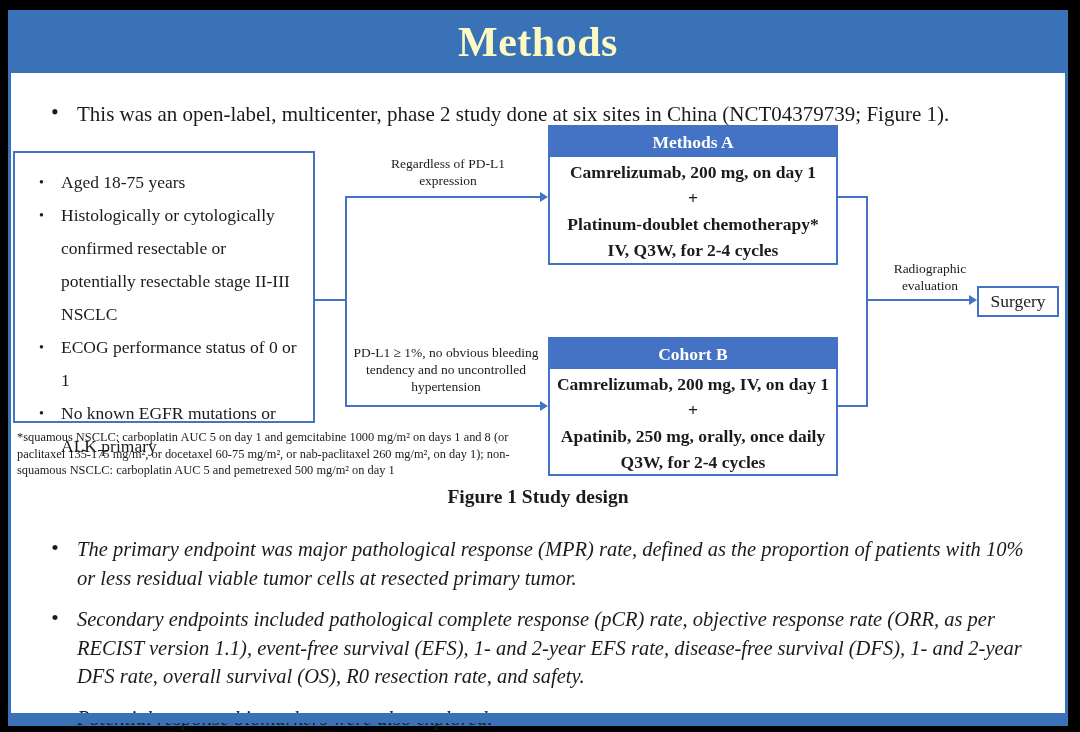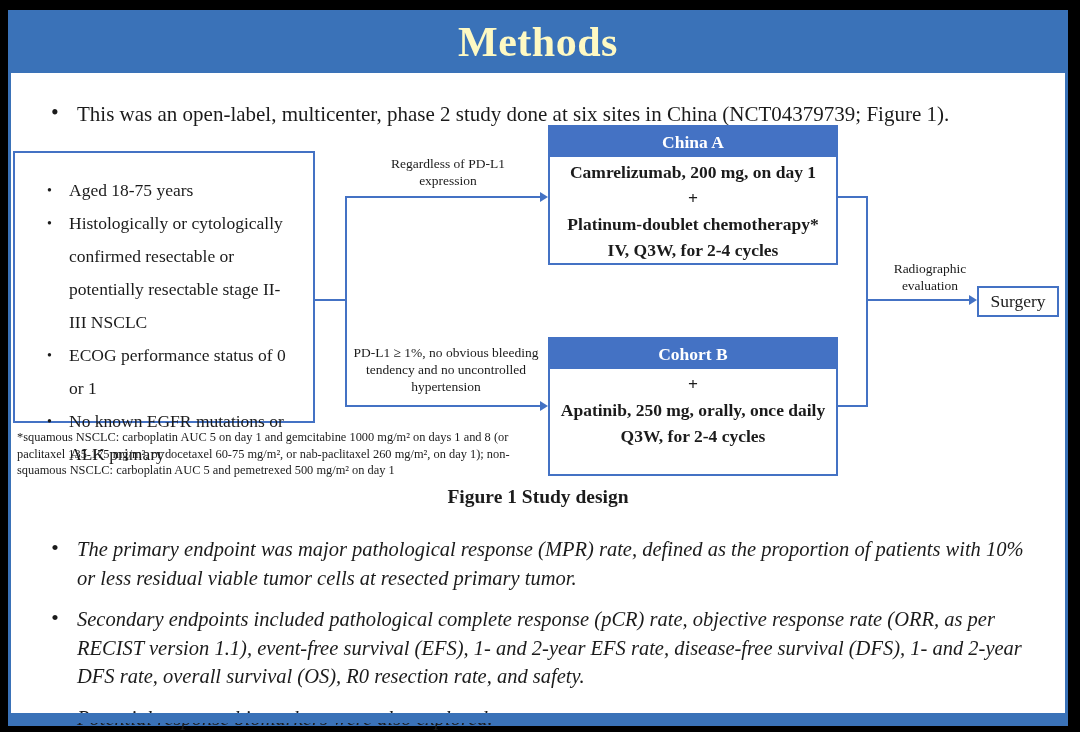--- a/index.html
+++ b/index.html
@@ -36,21 +36,21 @@
   .endpoint-list li { font-size:20.5px; line-height:28.5px; }
 
   
   .fbox { position:absolute; border:2px solid #4472c4; background:#fff; box-sizing:border-box; }
   .fbox .hdr {
     background:#4472c4; color:#fff; font-weight:bold; font-size:17.5px;
     height:30px; line-height:30px; box-sizing:border-box;
   }
   .elig { left:2px; top:138px; width:302px; height:272px; }
   .elig .hdr { text-align:left; padding-left:12px; height:32px; line-height:32px; }
-  .elig-items { margin:16px; padding:5px 4px 8px 10px; list-style:none;font-family:Liberation Serif, serif; }
+  .elig-items { margin:8px; padding:5px 4px 8px 10px; list-style:none;font-family:Liberation Serif, serif; }
   .elig-items li {
     position:relative; padding-left:28px; font-size:17.5px; line-height:33px;
   }
   .elig-items li::before { content:"\2022"; position:absolute; left:6px; top:0; font-size:14px; }
 
   .cohort { left:537px; width:290px; }
   .cohort-a { top:112px; height:140px; }
   .cohort-b { top:324px; height:139px; }
   .cohort .hdr { text-align:center; }
   .cohort-body { padding-top:2px; text-align:center;font-weight:bold; }
@@ -104,32 +104,33 @@
       <li>Histologically or cytologically confirmed resectable or potentially resectable stage II-III NSCLC</li>
       <li>ECOG performance status of 0 or 1</li>
       <li>No known EGFR mutations or ALK primary</li>
     </ul>
   </div>
 
   <div class="flabel lbl-top">Regardless of PD-L1 expression</div>
   <div class="flabel lbl-bottom">PD-L1 ≥ 1%, no obvious bleeding tendency and no uncontrolled hypertension</div>
 
   <div class="fbox cohort cohort-a">
-    <div class="hdr">China A</div>
+    <div class="hdr">Methods A</div>
     <div class="cohort-body">
       <div>Camrelizumab, 200 mg, on day 1</div>
       <div>+</div>
       <div>Platinum-doublet chemotherapy*</div>
       <div>IV, Q3W, for 2-4 cycles</div>
     </div>
   </div>
 
   <div class="fbox cohort cohort-b">
     <div class="hdr">Cohort B</div>
     <div class="cohort-body">
+      <div>Camrelizumab, 200 mg, IV, on day 1</div>
       <div>+</div>
       <div>Apatinib, 250 mg, orally, once daily</div>
       <div>Q3W, for 2-4 cycles</div>
     </div>
   </div>
 
   <div class="flabel lbl-radio">Radiographic evaluation</div>
 
   <div class="fbox surgery">Surgery</div>
 

